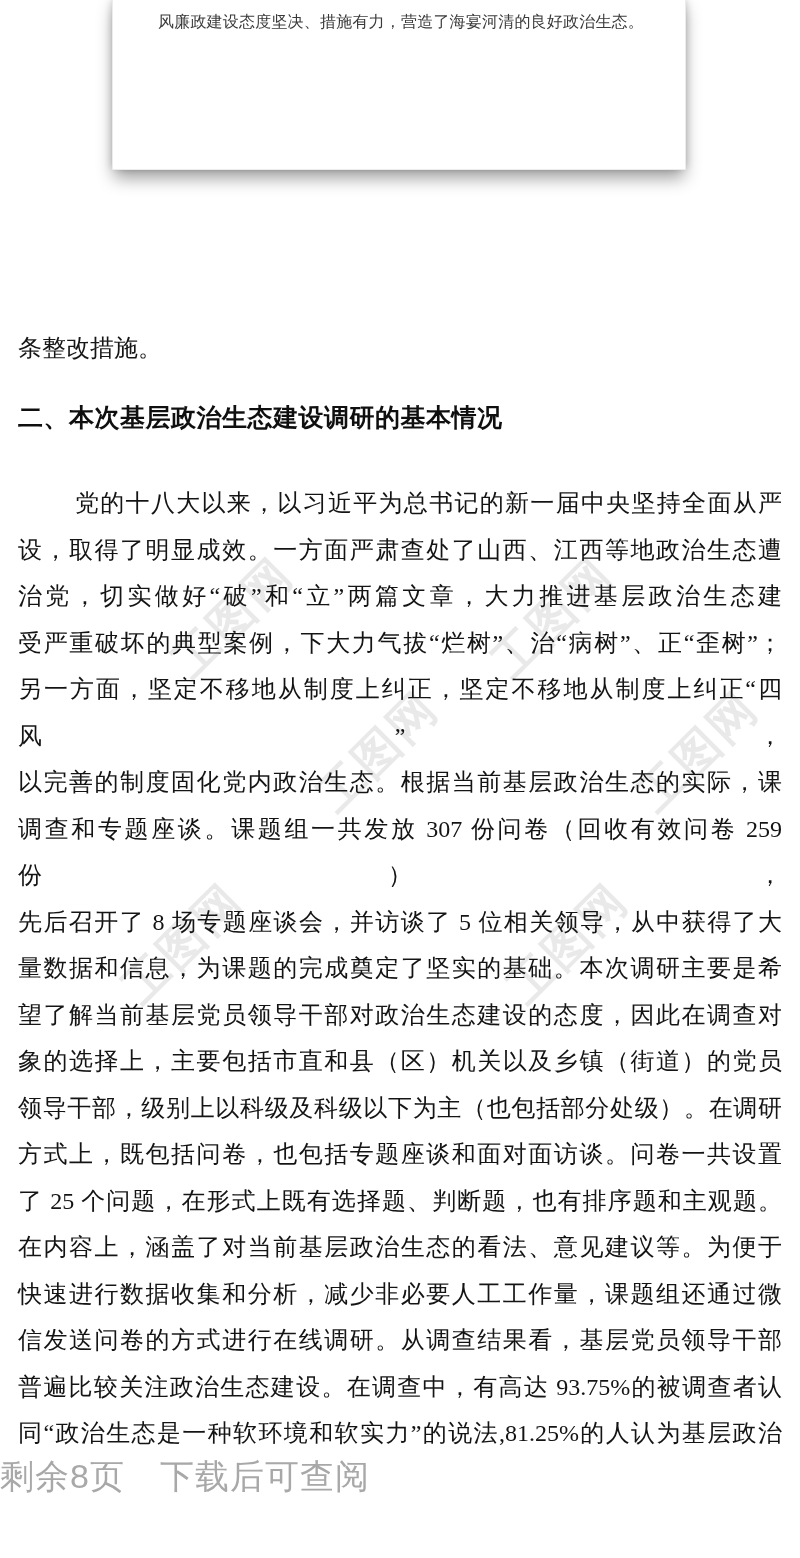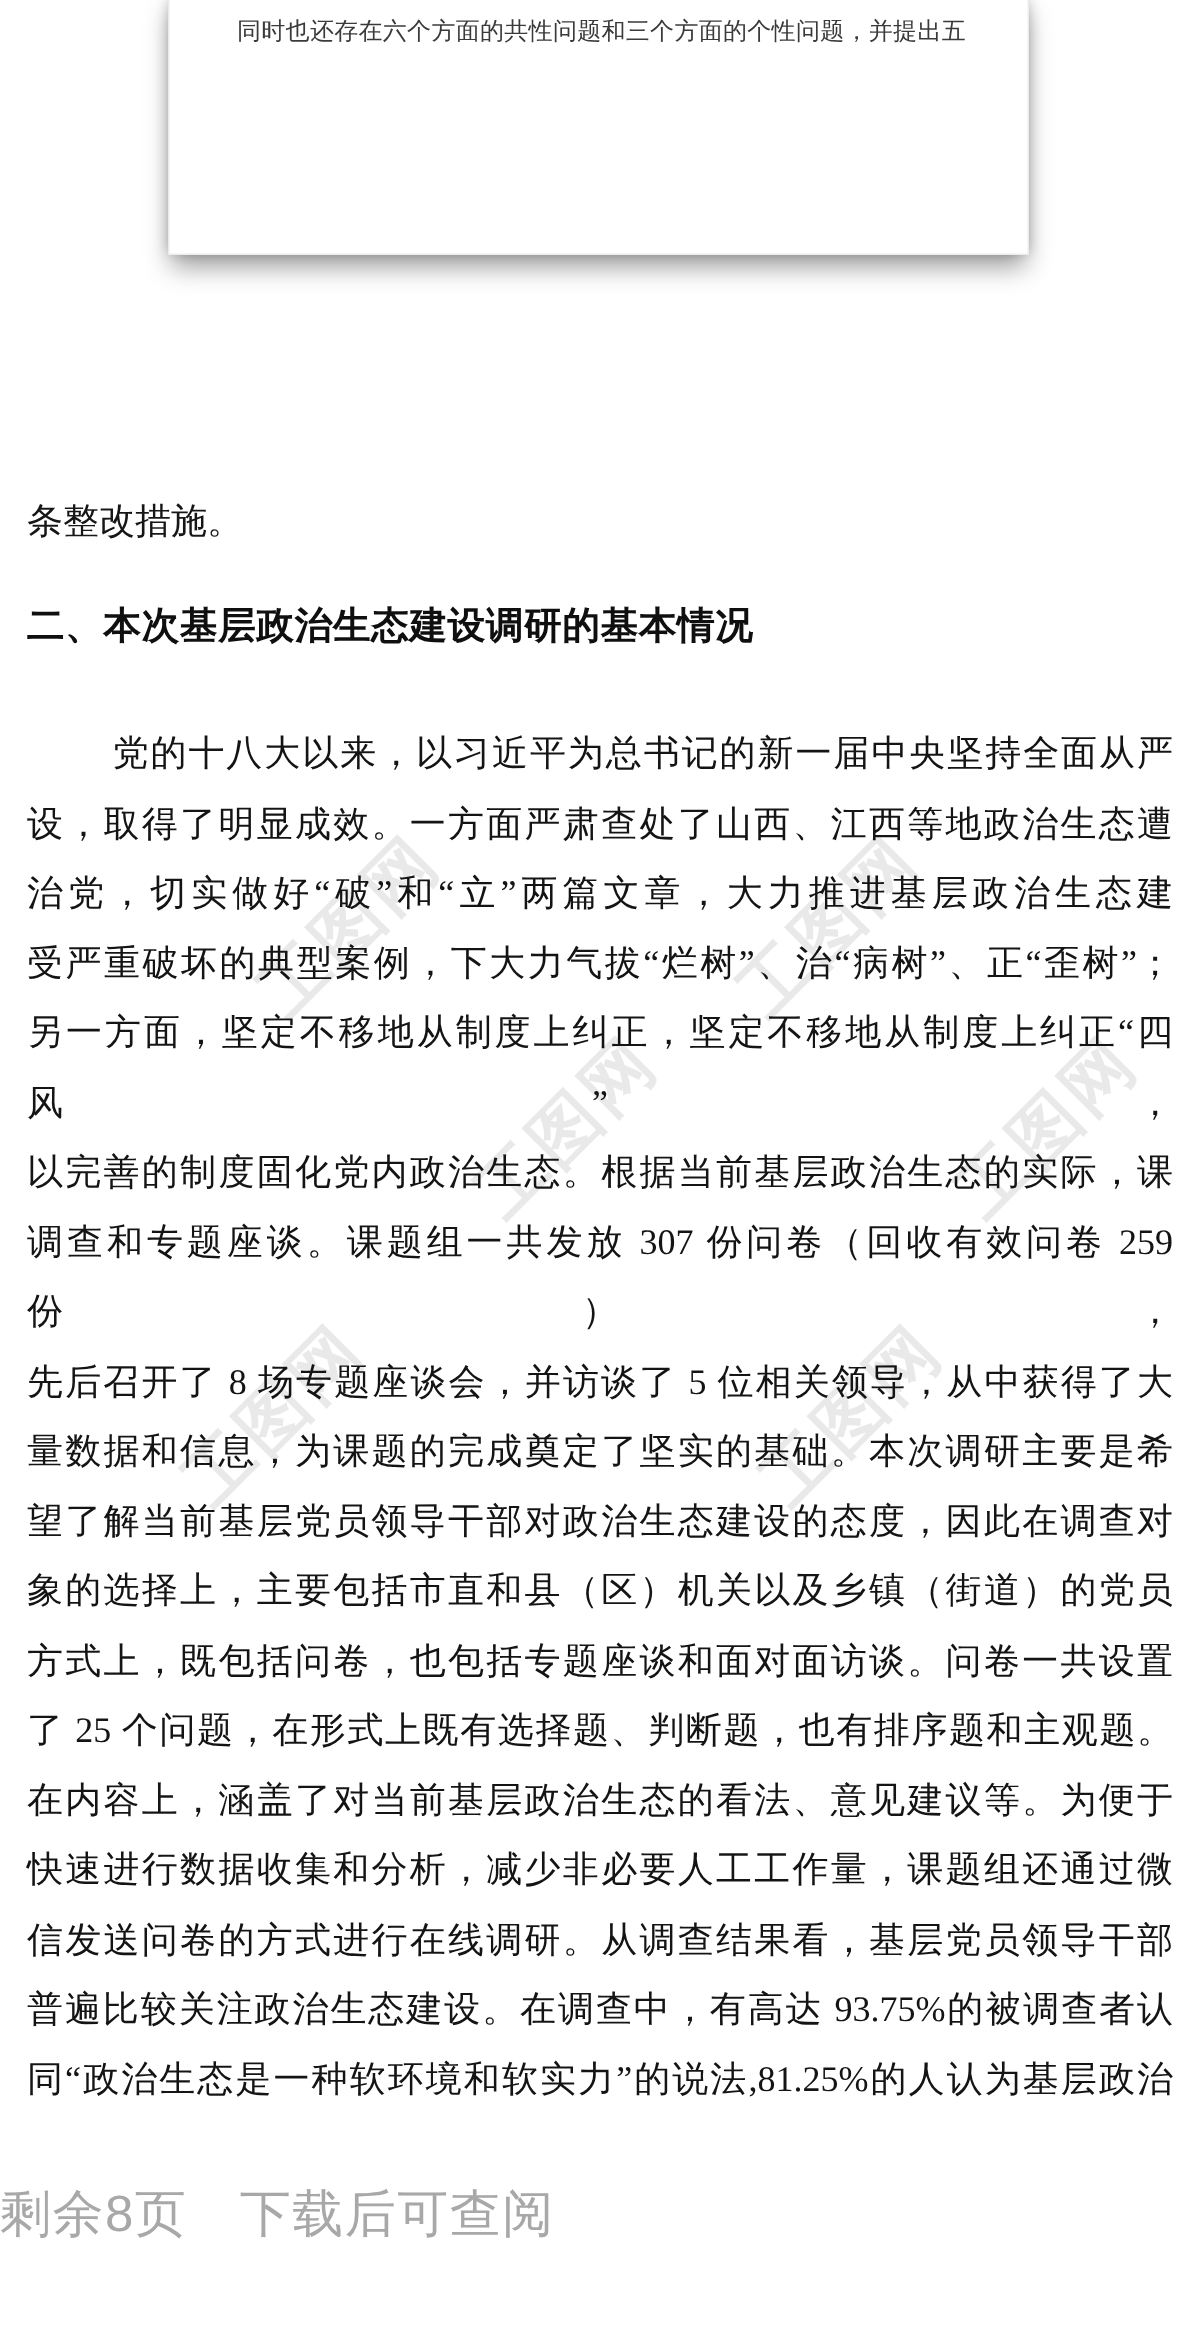--- a/index.html
+++ b/index.html
@@ -103,39 +103,40 @@
       <span class="watermark" style="left: 233px; top: 618px;">工图网</span>
       <span class="watermark" style="left: 553px; top: 618px;">工图网</span>
       <span class="watermark" style="left: 378px; top: 752px;">工图网</span>
       <span class="watermark" style="left: 698px; top: 752px;">工图网</span>
       <span class="watermark" style="left: 183px; top: 944px;">工图网</span>
       <span class="watermark" style="left: 568px; top: 944px;">工图网</span>
     </div>
 
   <div class="preview-card">
     <div>
-        <div class="card-line">同时也还存在六个方面的共性问题和三个方面的个性问题，并提出五</div>
+        <div class="card-line">风廉政建设态度坚决、措施有力，营造了海宴河清的良好政治生态。</div>
       </div>
   </div>
 
   <div class="content">
     <div class="para-tail">条整改措施。</div>
     <div class="heading">二、本次基层政治生态建设调研的基本情况</div>
     <div class="body-para">
         <div class="body-line indent">党的十八大以来，以习近平为总书记的新一届中央坚持全面从严</div>
         <div class="body-line">设，取得了明显成效。一方面严肃查处了山西、江西等地政治生态遭</div>
         <div class="body-line">治党，切实做好“破”和“立”两篇文章，大力推进基层政治生态建</div>
         <div class="body-line">受严重破坏的典型案例，下大力气拔“烂树”、治“病树”、正“歪树”；</div>
         <div class="body-line">另一方面，坚定不移地从制度上纠正，坚定不移地从制度上纠正“四风”，</div>
         <div class="body-line">以完善的制度固化党内政治生态。根据当前基层政治生态的实际，课</div>
         <div class="body-line">调查和专题座谈。课题组一共发放 307 份问卷（回收有效问卷 259 份），</div>
         <div class="body-line">先后召开了 8 场专题座谈会，并访谈了 5 位相关领导，从中获得了大</div>
         <div class="body-line">量数据和信息，为课题的完成奠定了坚实的基础。本次调研主要是希</div>
         <div class="body-line">望了解当前基层党员领导干部对政治生态建设的态度，因此在调查对</div>
         <div class="body-line">象的选择上，主要包括市直和县（区）机关以及乡镇（街道）的党员</div>
+        <div class="body-line">领导干部，级别上以科级及科级以下为主（也包括部分处级）。在调研</div>
         <div class="body-line">方式上，既包括问卷，也包括专题座谈和面对面访谈。问卷一共设置</div>
         <div class="body-line">了 25 个问题，在形式上既有选择题、判断题，也有排序题和主观题。</div>
         <div class="body-line">在内容上，涵盖了对当前基层政治生态的看法、意见建议等。为便于</div>
         <div class="body-line">快速进行数据收集和分析，减少非必要人工工作量，课题组还通过微</div>
         <div class="body-line">信发送问卷的方式进行在线调研。从调查结果看，基层党员领导干部</div>
         <div class="body-line">普遍比较关注政治生态建设。在调查中，有高达 93.75%的被调查者认</div>
         <div class="body-line">同“政治生态是一种软环境和软实力”的说法,81.25%的人认为基层政治</div>
       </div>
   </div>
 

